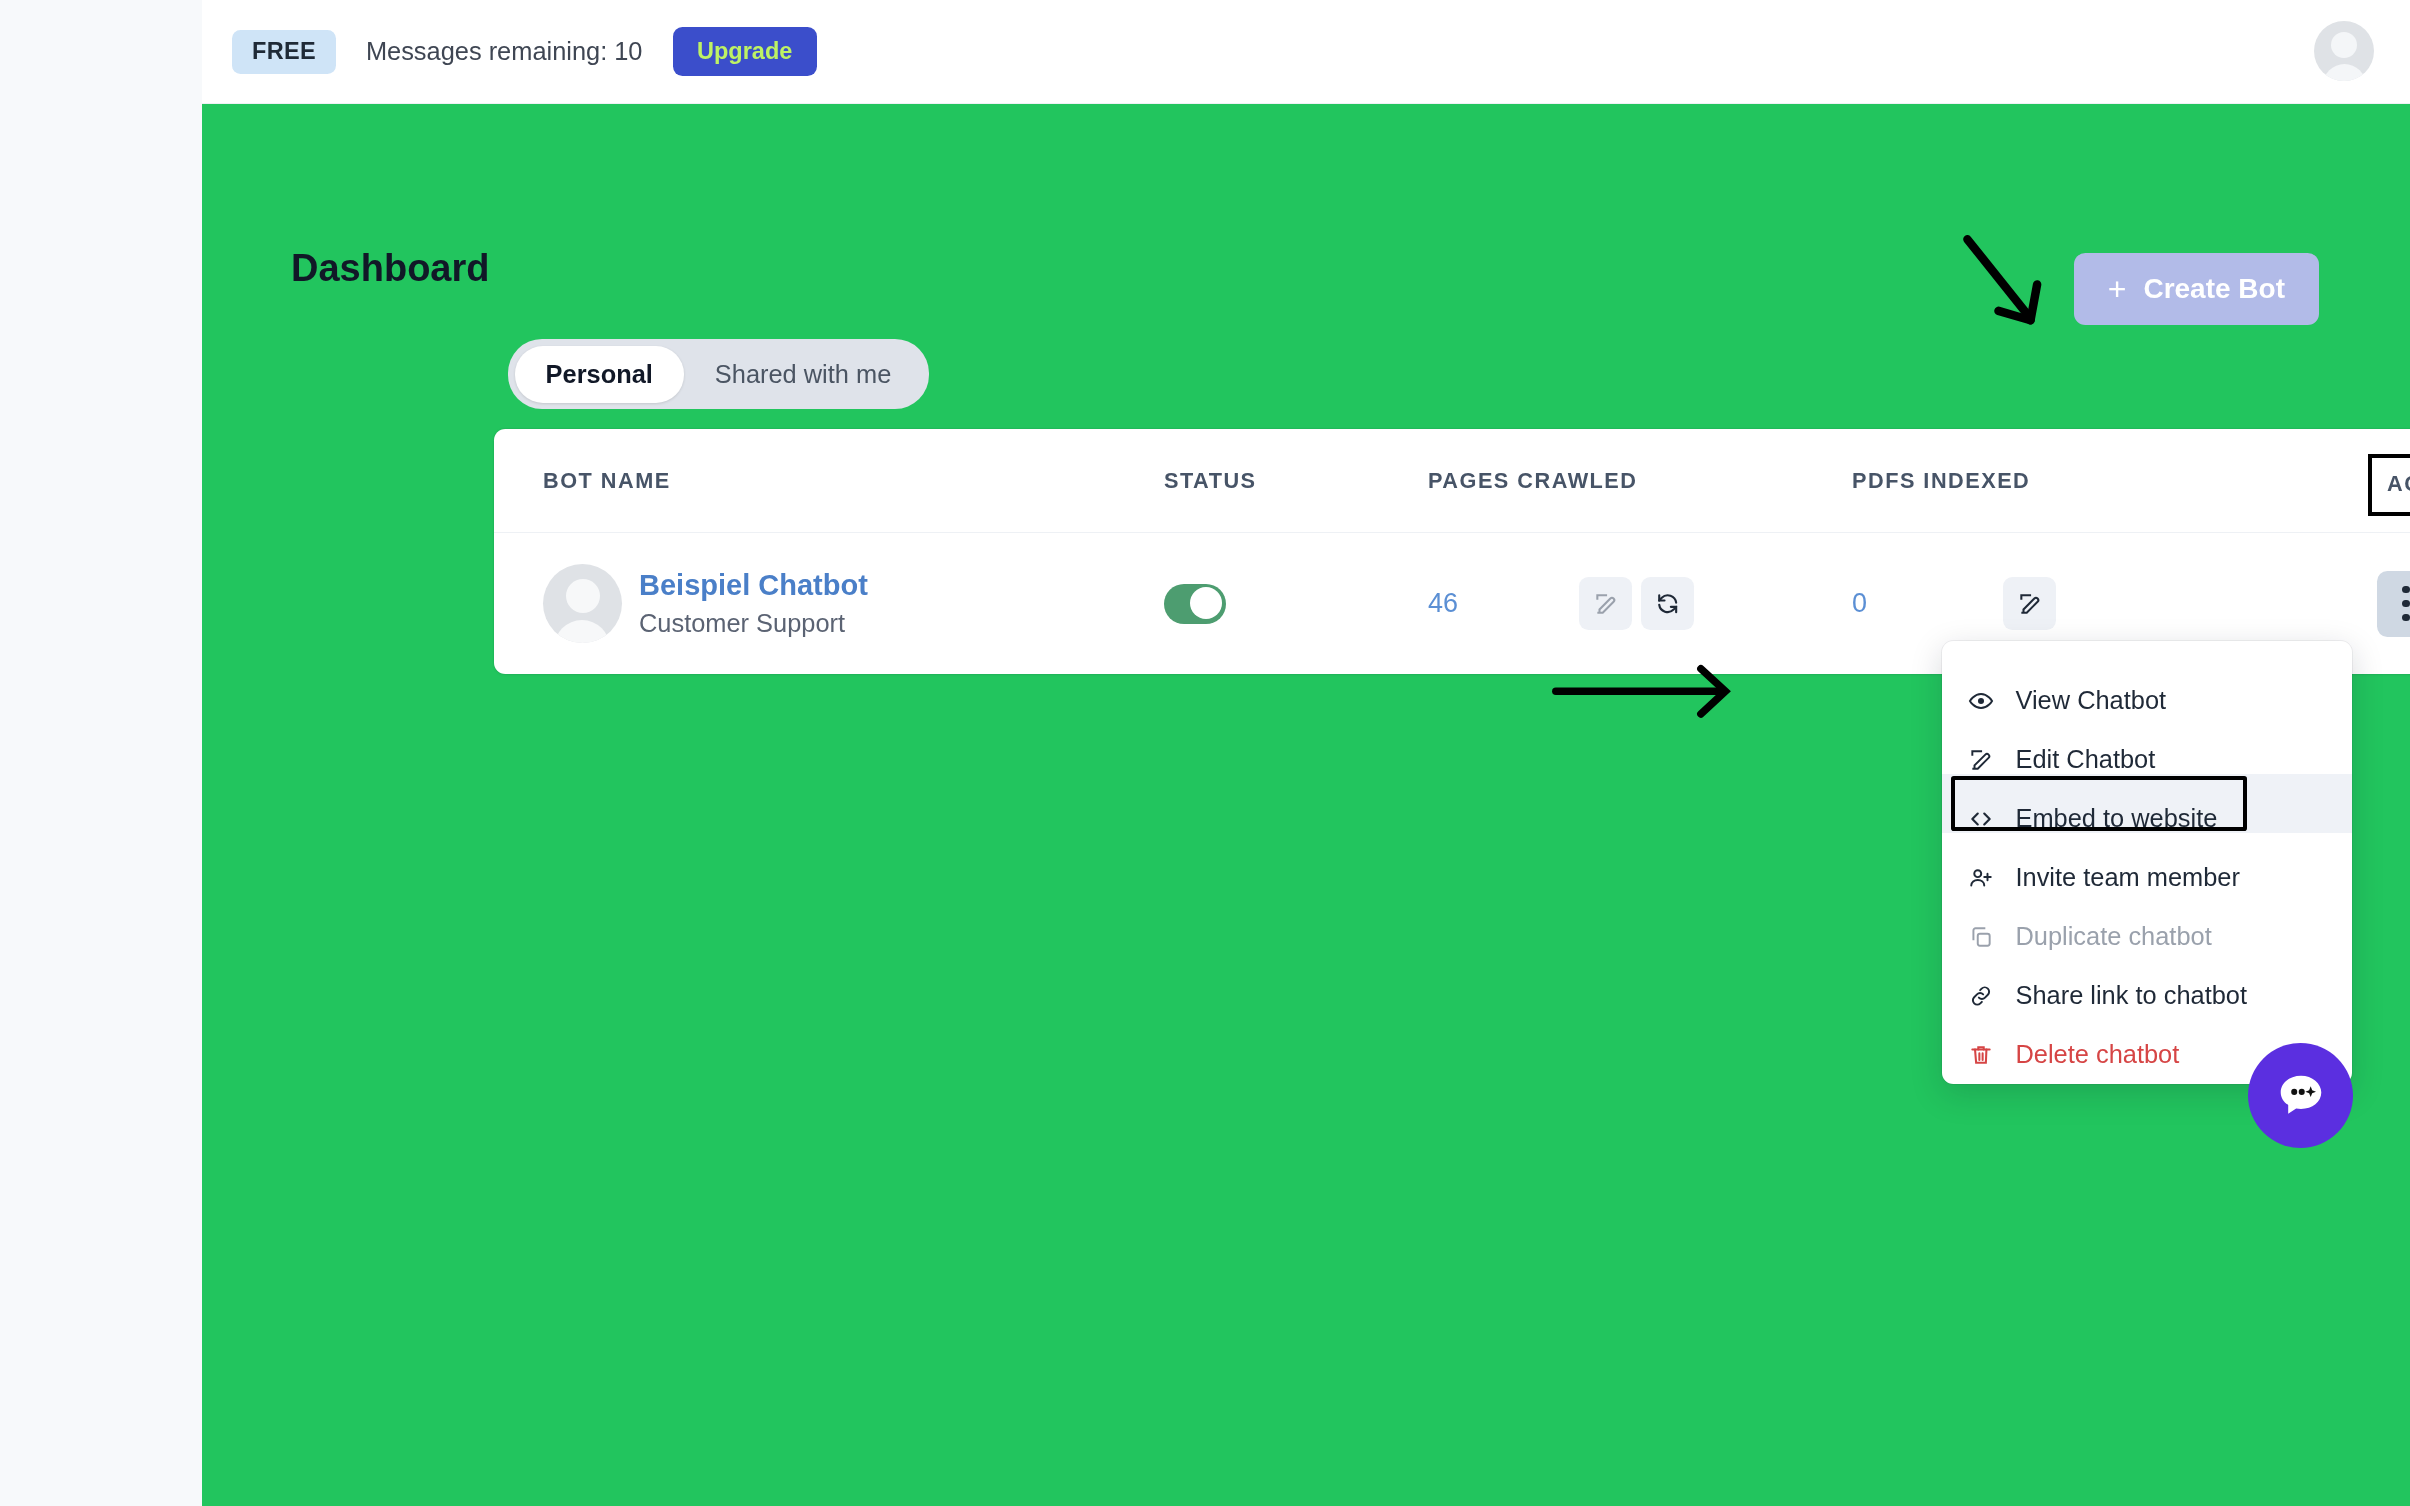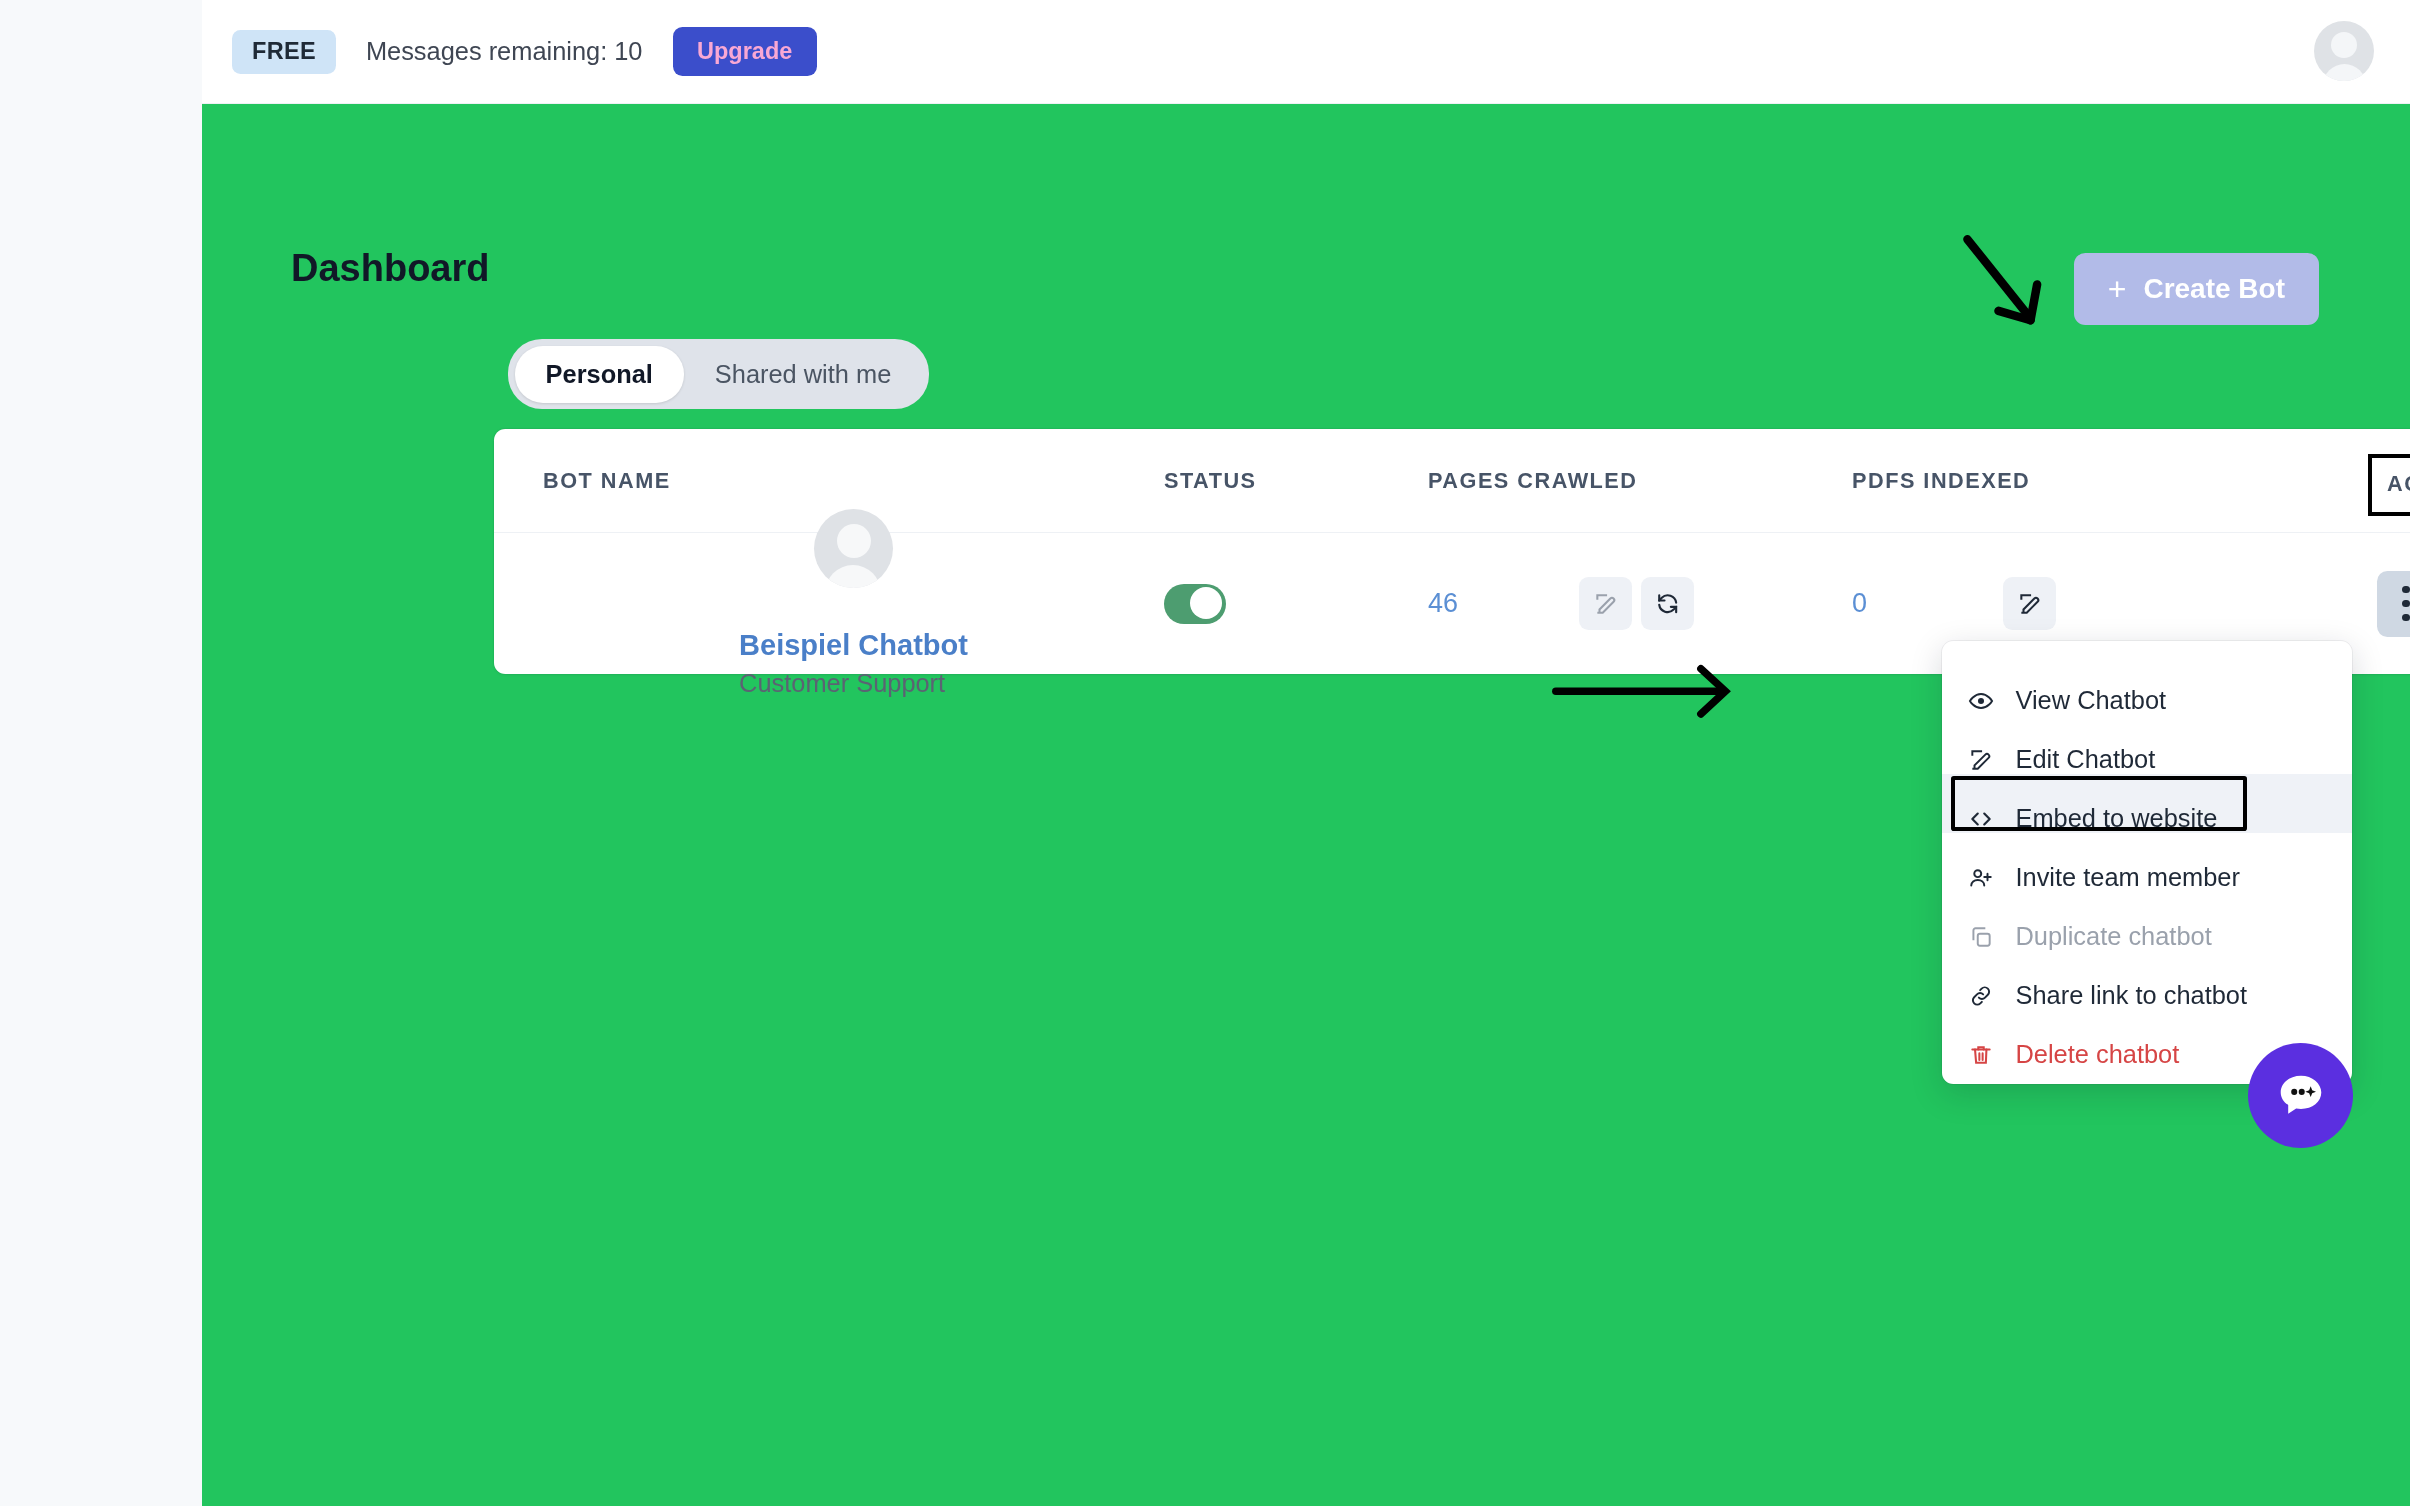--- a/index.html
+++ b/index.html
@@ -46,21 +46,21 @@
     border-bottom: 1.9px solid #eef1f5;
     display: flex; align-items: center; background: #fff;
   }
   .badge-free {
     margin-left: 30px; background: #cfe4f7; color: #1f2a37;
     font-size: 23.5px; font-weight: bold; padding: 8.5px 20px; border-radius: 8.5px;
     letter-spacing: 0.3px;
   }
   .msg-rem { margin-left: 30px; font-size: 25.4px; color: #3f4653; }
   .btn-upgrade {
-    margin-left: 30px; background: #3b4ecb; color: #f9a8d4;
+    margin-left: 30px; background: #3b4ecb; color: #bef264;
     font-size: 23.5px; font-weight: bold; padding: 11.3px 24.5px;
     border: none; border-radius: 9.4px; cursor: pointer;
   }
   .avatar-top {
     position: absolute; right: 36px; top: 21px;
     width: 60px; height: 60px; border-radius: 50%;
     background: #dfe2e6; overflow: hidden;
   }
   .avatar-top .head { position:absolute; left:17px; top:11.3px; width:26px; height:26px; border-radius:50%; background:#f4f6f8; }
   .avatar-top .body { position:absolute; left:8.5px; top:43px; width:43px; height:38px; border-radius:21.7px 21.7px 0 0; background:#f4f6f8; }
@@ -105,21 +105,21 @@
     letter-spacing: 1.5px;
   }
   .th-bot   { margin-left: 49px; width: 621px; }
   .th-stat  { width: 264px; }
   .th-pages { width: 424px; }
   .th-pdfs  { width: 386px; }
   .th-act   { position: absolute; left: 1874px; top: 24.5px;
               border: 4.7px solid #000; padding: 13px 15px 15px 15px; background: #fff; }
 
   .trow { display: flex; align-items: center; height: 141px; position: relative; }
-  .cell-bot { margin-left: 49px; width: 621px; display: flex; align-items: center; gap: 41px; flex-direction: column; }
+  .cell-bot { margin-left: 49px; width: 621px; display: flex; align-items: center; gap: 17px; }
   .avatar-bot { width: 79px; height: 79px; border-radius: 50%; background: #dfe2e6; position: relative; overflow: hidden; flex: none; }
   .avatar-bot .head { position:absolute; left:22.6px; top:15px; width:34px; height:34px; border-radius:50%; background:#f7f8f9; }
   .avatar-bot .body { position:absolute; left:11.3px; top:56px; width:56px; height:47px; border-radius:28px 28px 0 0; background:#f7f8f9; }
   .bot-name { font-size: 29px; font-weight: bold; color: #4a7fc8; cursor: pointer; }
   .bot-sub  { font-size: 25.4px; color: #5b6373; margin-top: 6.6px; }
 
   .cell-stat { width: 264px; }
   .toggle { width: 62px; height: 40px; border-radius: 20px; background: #4d9d70; position: relative; cursor: pointer; }
   .toggle .knob { position: absolute; right: 3.8px; top: 3.8px; width: 32px; height: 32px; border-radius: 50%; background: #fff; }
 

